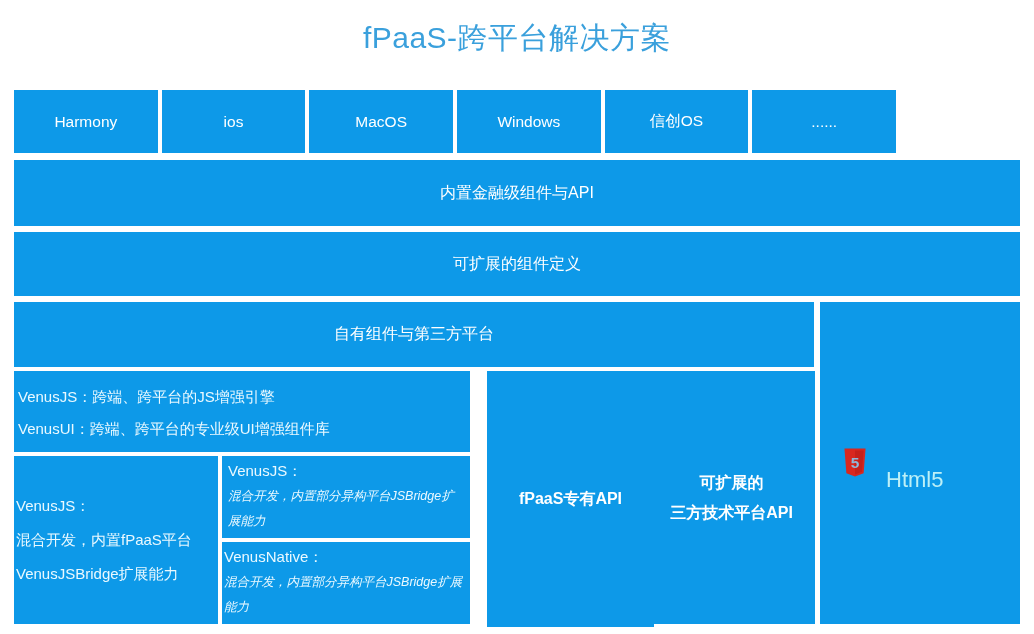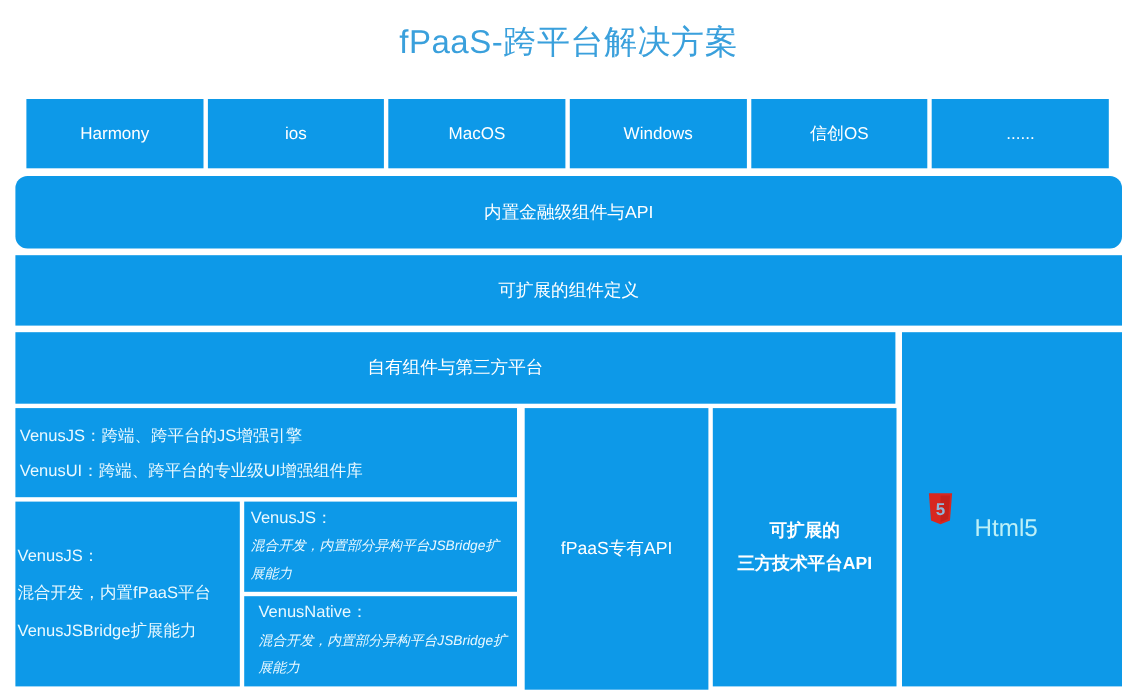--- a/index.html
+++ b/index.html
@@ -25,31 +25,31 @@
     background: #0d99e8;
     color: #ffffff;
     position: absolute;
   }
   .center-box {
     display: flex; align-items: center; justify-content: center;
     text-align: center;
   }
 
   
-  .os-row { position: absolute; left: 24px; top: 90px; width: 984px; height: 63px;
+  .os-row { position: absolute; left: 14px; top: 90px; width: 882px; height: 63px;
             display: flex; gap: 4px; text-align: center; }
   .os-cell {
     flex: 1 1 0; background: #0d99e8; color: #fff;
     display: flex; align-items: center; justify-content: center;
     font-size: 15.5px; white-space: nowrap;
   }
 
   
   .band { left: 14px; width: 1006px; font-size: 16px; }
-  .band-1 { top: 160px; height: 66px; border-radius: 11px; }
+  .band-1 { top: 160px; height: 66px; }
   .band-2 { top: 232px; height: 64px; }
 
   
   .band-3 { left: 14px; top: 302px; width: 800px; height: 65px; font-size: 16px; }
 
   .html5-col {
     left: 820px; top: 302px; width: 200px; height: 322px;
     display: flex; align-items: center; justify-content: flex-start;
   }
   .html5-inner { display: flex; align-items: center; gap: 18px; margin-left: 22px; }
@@ -71,27 +71,27 @@
     left: 14px; top: 456px; width: 204px; height: 168px;
     display: flex; flex-direction: column; justify-content: center;
     padding: 0 2px;
   }
   .bl-left .l { color:#eaf9ff; font-size: 15px; line-height: 34px; white-space: nowrap; display:block; }
 
   .bl-midtop {
     left: 222px; top: 456px; width: 248px; height: 82px; padding: 2px 4px 0 6px;
   }
   .bl-midbot {
-    left: 222px; top: 542px; width: 248px; height: 82px; padding: 2px 4px 0 13px;
+    left: 222px; top: 542px; width: 248px; height: 82px; padding: 2px 4px 0 2px;
   }
   .sub-title { color:#eaf9ff; font-size: 15px; line-height: 26px; display:block; white-space: nowrap; }
   .sub-body { color:#eaf9ff; font-size: 12.5px; line-height: 25px; display:block;font-style:italic; }
 
   .fpaas-col {
-    left: 477px; top: 371px; width: 167px; height: 256px; font-size: 16px;
+    left: 487px; top: 371px; width: 167px; height: 256px; font-size: 16px; font-weight: bold;
   }
   .thirdparty-col {
     left: 648px; top: 371px; width: 167px; height: 253px; font-size: 16px;
     line-height: 30px;
     font-weight: bold;
   }
   .thirdparty-col .t { display:block; text-align:center; }
 </style>
 </head>
 <body>

